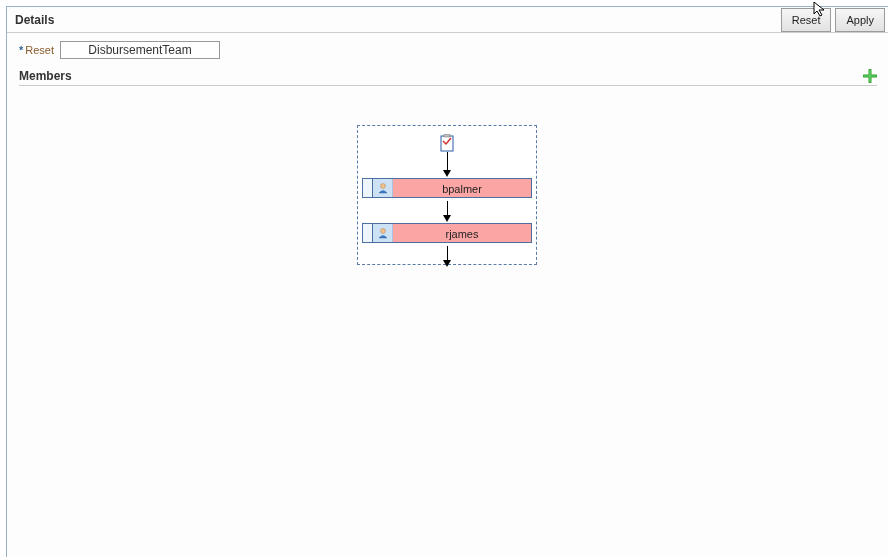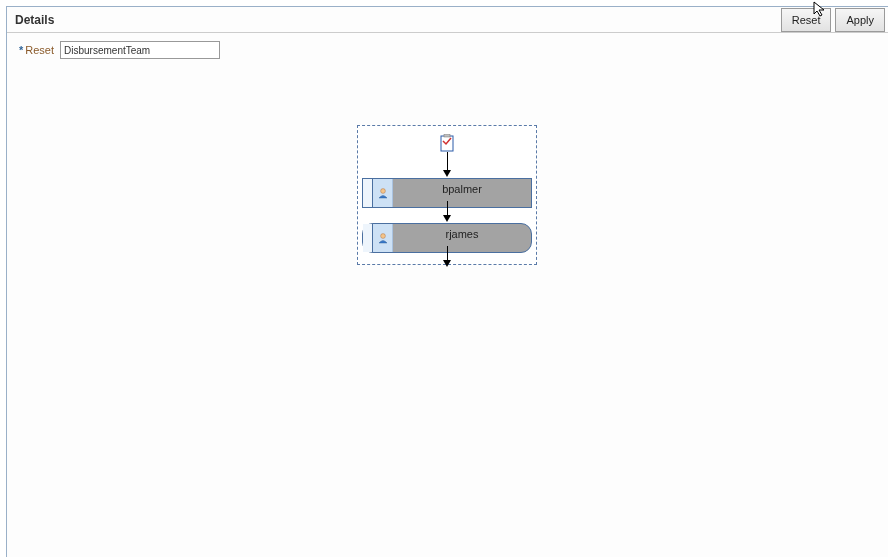--- a/index.html
+++ b/index.html
@@ -58,22 +58,23 @@
     .field-label {
       color: #8a5a2a;
       font-size: 11px;
       margin-right: 6px;
     }
     .text-input {
       border: 1px solid #999;
       height: 18px;
       width: 160px;
       padding: 7px 3px;
-      font-size: 10px;
+      font-size: 12px;
       color: #333;
+      text-align: center;
     }
     .section-row {
       display: flex;
       align-items: center;
       margin: 6px 12px 0 12px;
       border-bottom: 1px solid #ccc;
       padding-bottom: 2px;
     }
     .section-title {
       font-weight: bold;
@@ -125,25 +126,25 @@
       width: 0;
       height: 0;
       border-left: 4px solid transparent;
       border-right: 4px solid transparent;
       border-top: 7px solid #000;
     }
     .member-node {
       position: absolute;
       left: 4px;
       right: 4px;
-      height: 30px;
+      height: 20px;
       display: flex;
       align-items: stretch;
       border: 1px solid #4a6fa0;
-      background: #a3a3a3;
+      background: #fca5a5;
       font-size: 11px;
     }
     .member-handle {
       width: 10px;
       background: #eef5fc;
       border-right: 1px solid #4a6fa0;
     }
     .member-iconcell {
       width: 20px;
       display: flex;
@@ -179,20 +180,27 @@
     <button class="btn">Reset</button>
     <button class="btn">Apply</button>
   </div>
 
   <div class="form-row">
     <span class="required-star">*</span>
     <span class="field-label">Reset</span>
     <input class="text-input" type="text" value="DisbursementTeam" style="">
   </div>
 
+  <div class="section-row">
+    <div class="section-title">Members</div>
+    <svg class="add-icon" viewBox="0 0 14 14">
+      <path d="M7 1 L7 13 M1 7 L13 7" stroke="#2a9a2a" stroke-width="3" stroke-linecap="round"></path>
+      <path d="M7 1 L7 13 M1 7 L13 7" stroke="#6ee06e" stroke-width="1.2" stroke-linecap="round"></path>
+    </svg>
+  </div>
 
   <div class="diagram-area">
     <div class="dashed-box">
 
       <div class="clipboard-icon">
         <svg width="16" height="18">
           <rect x="2" y="2" width="12" height="15" fill="#fff" stroke="#2a5aa8" stroke-width="1"></rect>
           <rect x="5" y="0" width="6" height="3" fill="#c0c0c0" stroke="#707070" stroke-width="0.5"></rect>
           <path d="M4 7 L7 10 L12 4" fill="none" stroke="#d03030" stroke-width="1.5"></path>
         </svg>
@@ -212,21 +220,21 @@
           </svg>
         </div>
         <div class="member-label">bpalmer</div>
       </div>
 
       <div class="flow-arrow" style="top:75px;">
         <div class="arrow-line" style="height:14px;"></div>
         <div class="arrow-head"></div>
       </div>
 
-      <div class="member-node" style="top:97px;border-radius:11px;">
+      <div class="member-node" style="top:97px;">
         <div class="member-handle"></div>
         <div class="member-iconcell">
           <svg width="12" height="12">
             <circle cx="6" cy="4" r="2.4" fill="#f4c48a" stroke="#a06030" stroke-width="0.4"></circle>
             <path d="M2 11 Q6 6 10 11 Z" fill="#3a7acb" stroke="#20508a" stroke-width="0.4"></path>
           </svg>
         </div>
         <div class="member-label">rjames</div>
       </div>
 

